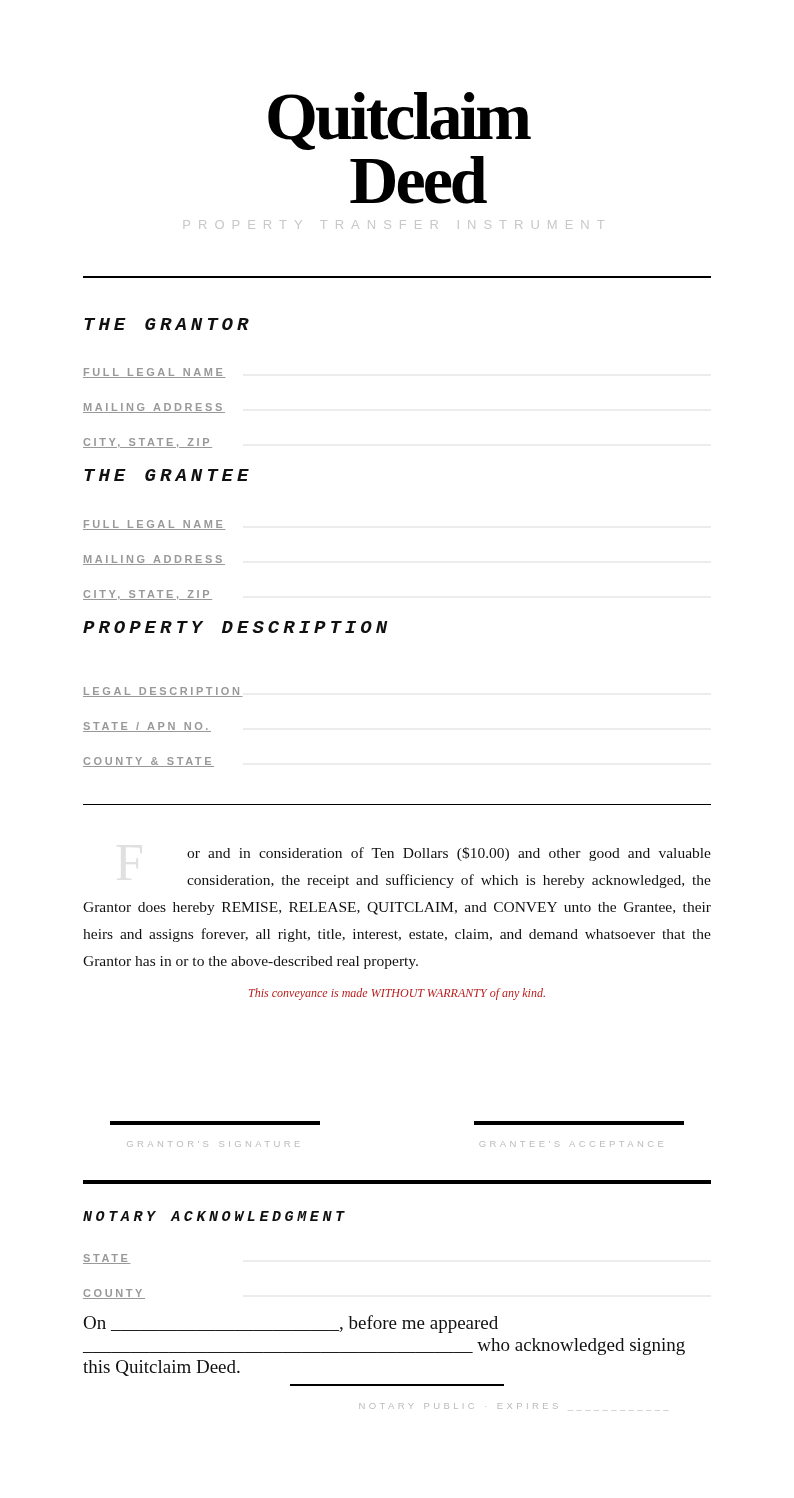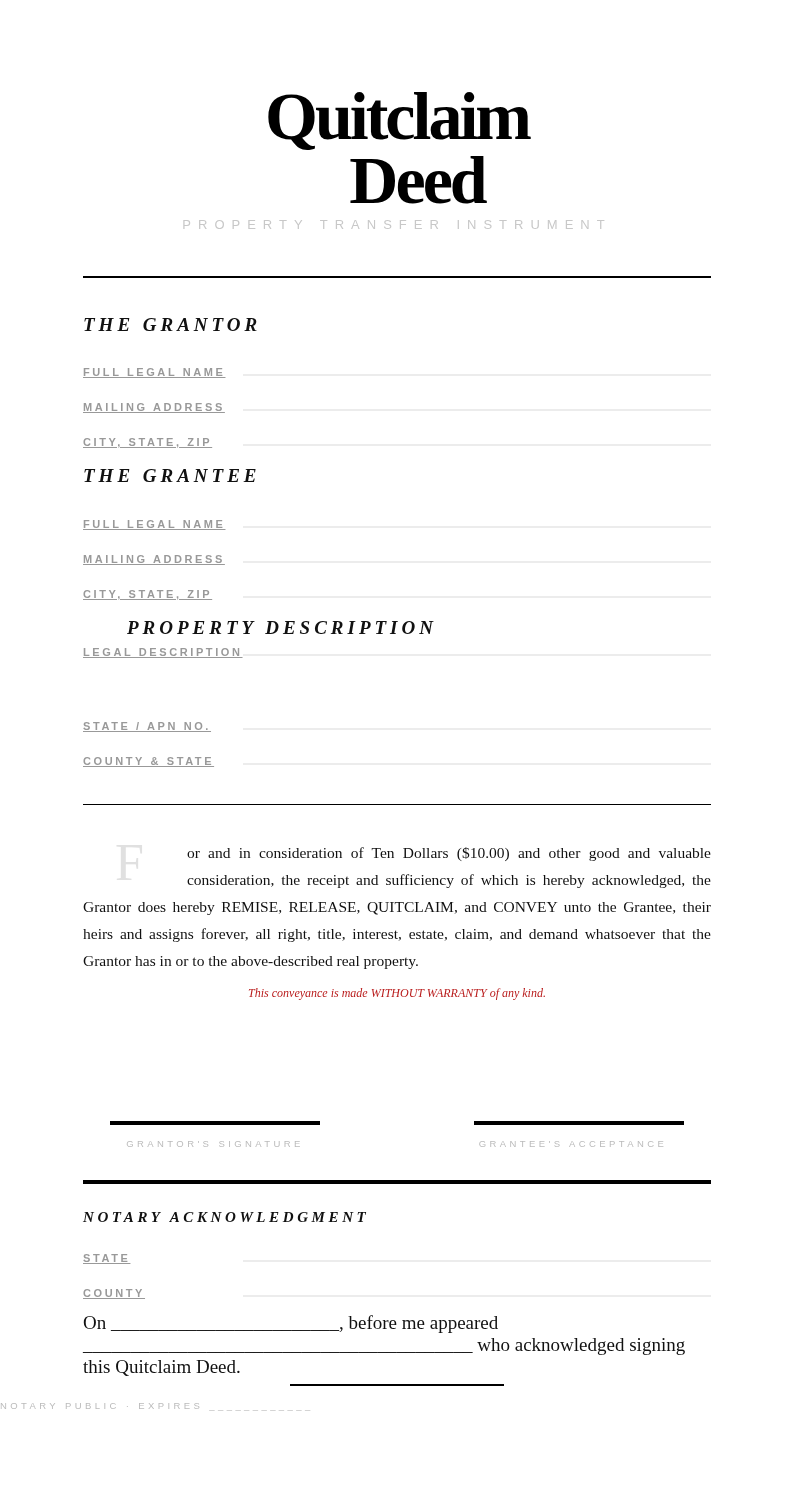--- a/index.html
+++ b/index.html
@@ -1,33 +1,33 @@
 <!DOCTYPE html>
 <html><head>
   <meta charset="utf-8">
   <style>
     html, body { margin: 0; padding: 0; background: #ffffff; }
     body { width: 794px; height: 1498px; position: relative; font-family: "Liberation Serif", serif; color: #111; }
     .title { position: absolute; left: 0; width: 794px; text-align: center; font-family: "Liberation Serif", serif; font-weight: bold; font-size: 68px; line-height: 64px; letter-spacing: -3px; color: #000; }
     .subtitle { position: absolute; left: 0; width: 794px; top: 217px; text-align: center; font-family: "Liberation Sans", sans-serif; font-size: 13px; letter-spacing: 7px; color: #c8c8c8; }
     .rule-top { position: absolute; left: 83px; top: 276px; width: 628px; height: 2px; background: #000; }
-    .section-title { position: absolute; left: 83px; font-family: Liberation Serif, serif; font-style: italic; font-weight: bold; font-size: 19px; letter-spacing: 4px; color: #111; }
+    .section-title { position: absolute; left: 83px; font-family: Liberation Mono, monospace; font-style: italic; font-weight: bold; font-size: 19px; letter-spacing: 4px; color: #111; }
     .field { position: absolute; left: 83px; width: 628px; height: 20px; }
     .field-label { position: absolute; left: 0; top: 0; font-family: "Liberation Sans", sans-serif; font-weight: bold; font-size: 11px; letter-spacing: 2.6px; color: #999; white-space: nowrap; text-decoration: underline; }
     .field-line { position: absolute; left: 160px; right: 0; top: 8px; height: 2px; background: #ececec; border: none; padding: 0; outline: none; }
     .rule-mid { position: absolute; left: 83px; top: 804px; width: 628px; height: 1px; background: #000; }
     .body-text { position: absolute; left: 83px; top: 839px; width: 628px; font-family: "Liberation Serif", serif; font-size: 15.5px; line-height: 27px; text-align: justify; color: #111; }
     .dropcap { float: left; font-family: "Liberation Serif", serif; font-size: 52px; line-height: 44px; color: #e0e0e0; margin: 0 43px 0 32px; padding-top: 2px; }
     .warranty { position: absolute; left: 83px; width: 628px; top: 986px; text-align: center; font-style: italic; font-size: 12px; color: #b91c1c; }
     .sig-line { position: absolute; top: 1121px; width: 210px; height: 4px; background: #000; }
     .sig-label { position: absolute; top: 1138px; width: 210px; text-align: center; font-family: Liberation Sans, sans-serif; font-size: 9.5px; letter-spacing: 3.4px; color: #bbb; }
     .rule-thick { position: absolute; left: 83px; top: 1180px; width: 628px; height: 4px; background: #000; }
     .notary-text { position: absolute; left: 83px; top: 1312px; width: 628px; font-family: "Liberation Serif", serif; font-size: 19px; line-height: 22px; color: #111; }
     .notary-line { position: absolute; left: 290px; top: 1384px; width: 214px; height: 2px; background: #000; }
-    .notary-label { position: absolute; left: 0; width: 672px; top: 1400px; text-align: left; font-family: "Liberation Sans", sans-serif; font-size: 9.5px; letter-spacing: 3.4px; color: #bbb; }
+    .notary-label { position: absolute; left: 0; width: 672px; top: 1400px; text-align: right; font-family: "Liberation Sans", sans-serif; font-size: 9.5px; letter-spacing: 3.4px; color: #bbb; }
   </style>
 </head>
 <body>
 
 <div class="title" style="top:84px;">Quitclaim</div>
 <div class="title" style="top:148px;padding-left:20px;">Deed</div>
 <div class="subtitle">PROPERTY TRANSFER INSTRUMENT</div>
 <div class="rule-top"></div>
 
 <div class="section-title" style="top:314px;">THE GRANTOR</div>
@@ -51,22 +51,22 @@
 </div>
 <div class="field" style="top:553px;">
   <span class="field-label">MAILING ADDRESS</span>
   <input class="field-line" type="text" value="" style="">
 </div>
 <div class="field" style="top:588px;">
   <span class="field-label">CITY, STATE, ZIP</span>
   <input class="field-line" type="text" value="" style="">
 </div>
 
-<div class="section-title" style="top:617px;margin-left:44px;">PROPERTY DESCRIPTION</div>
-<div class="field" style="top:646px;">
+<div class="section-title" style="top:617px;">PROPERTY DESCRIPTION</div>
+<div class="field" style="top:685px;">
   <span class="field-label">LEGAL DESCRIPTION</span>
   <input class="field-line" type="text" value="" style="">
 </div>
 <div class="field" style="top:720px;">
   <span class="field-label">STATE / APN NO.</span>
   <input class="field-line" type="text" value="" style="">
 </div>
 <div class="field" style="top:755px;">
   <span class="field-label">COUNTY &amp; STATE</span>
   <input class="field-line" type="text" value="" style="">

